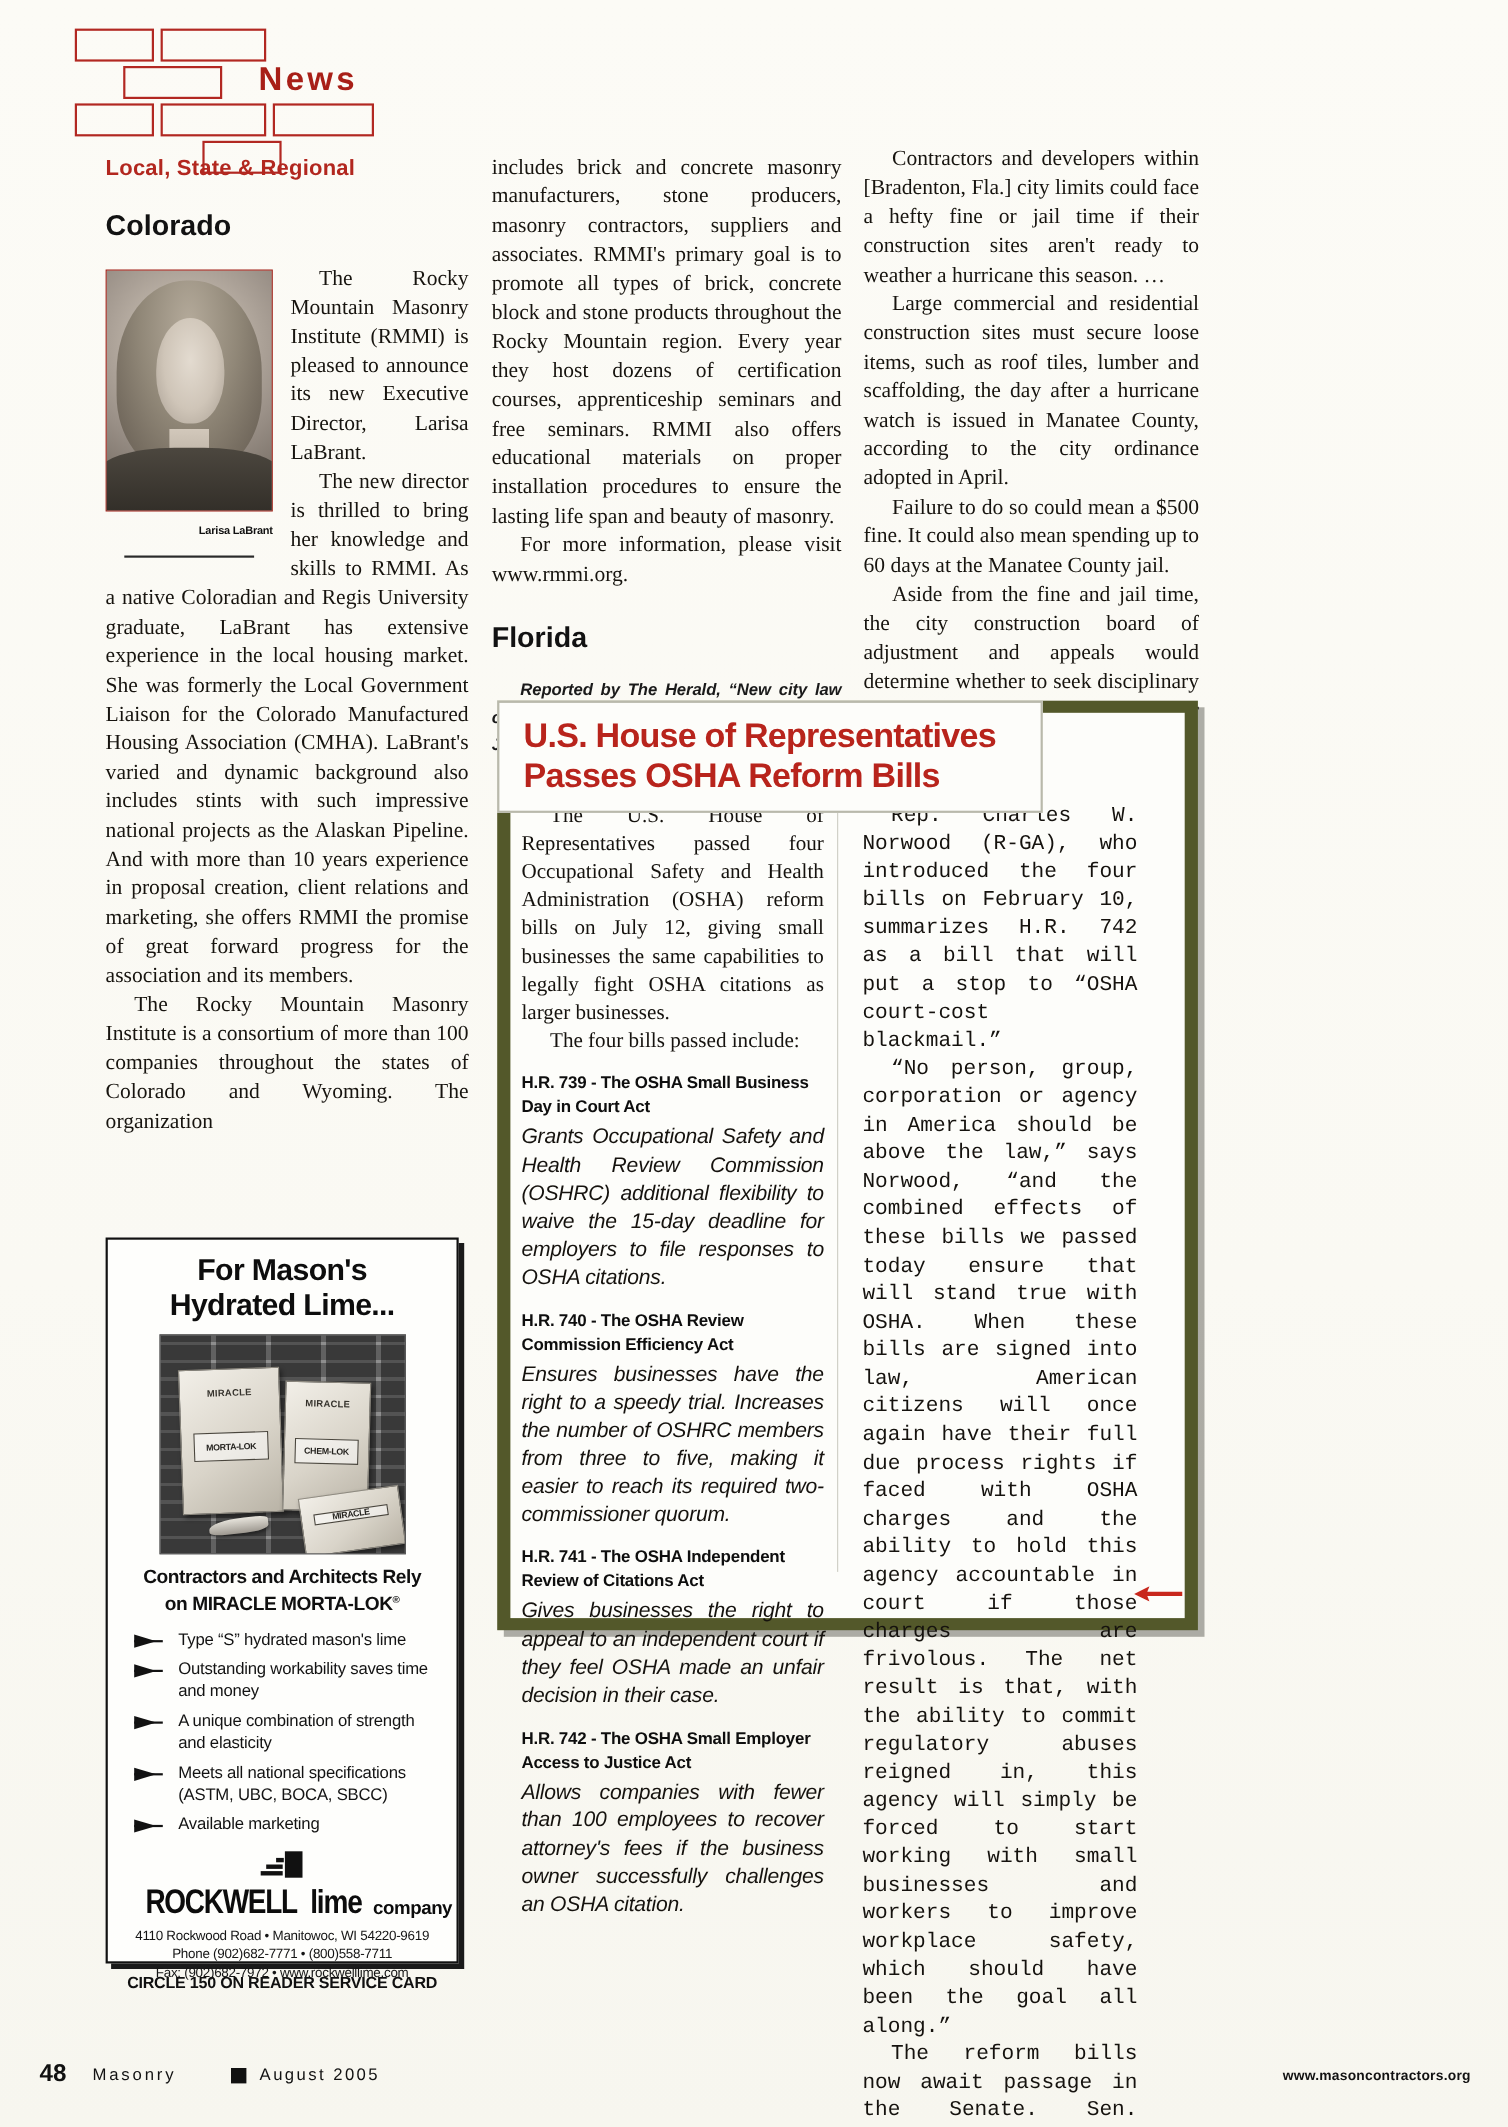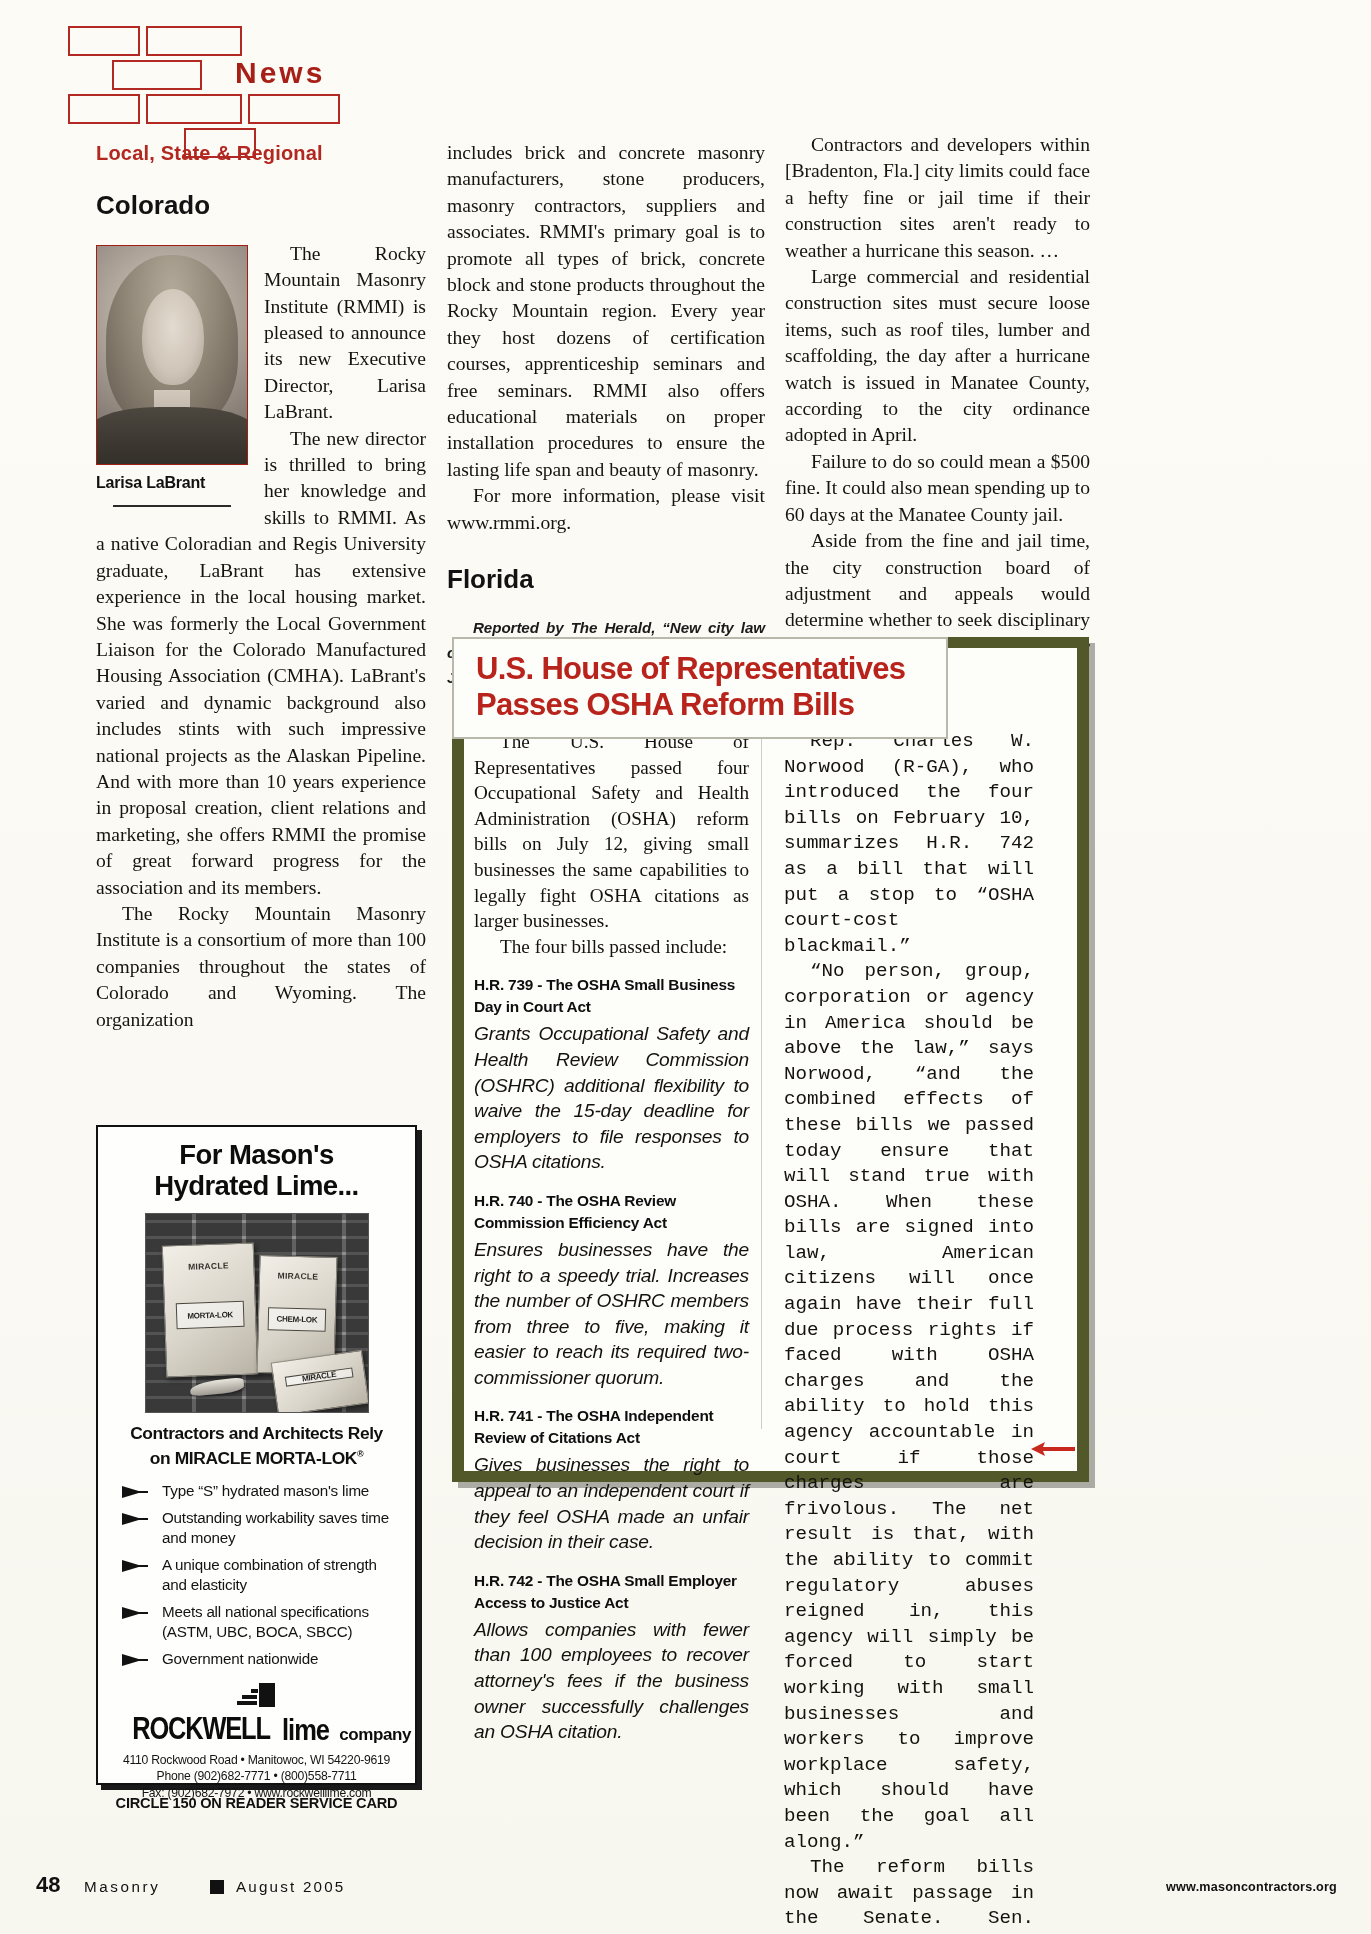--- a/index.html
+++ b/index.html
@@ -116,23 +116,23 @@
   }
   .portrait-neck {
     position: absolute;
     left: 38%; bottom: 18%;
     width: 24%; height: 16%;
     background: linear-gradient(180deg, #d2c8bb, #b7ada0);
   }
   .caption {
     font-family: "Liberation Sans", sans-serif;
     font-weight: bold;
-    font-size: 16px;
+    font-size: 10px;
     color: #111;
-    text-align: left;
+    text-align: right;
     margin-top: 5px;
     letter-spacing: -0.2px;
   }
   .caption-rule {
     width: 118px; height: 1.6px;
     background: #2a2a2a;
     margin: 9px auto 0 auto;
   }
 
   
@@ -508,21 +508,21 @@
     <div class="ad-sub">
       <span>Contractors and Architects Rely</span><br>
       <span>on MIRACLE MORTA-LOK</span><span class="reg">®</span>
     </div>
 
     <ul class="ad-list">
       <li><span class="tri"></span><span>Type “S” hydrated mason's lime</span></li>
       <li><span class="tri"></span><span>Outstanding workability saves time and money</span></li>
       <li><span class="tri"></span><span>A unique combination of strength and elasticity</span></li>
       <li><span class="tri"></span><span>Meets all national specifications (ASTM, UBC, BOCA, SBCC)</span></li>
-      <li><span class="tri"></span><span>Government nationwide</span></li>
+      <li><span class="tri"></span><span>Available marketing</span></li>
     </ul>
 
     <div class="ad-logo">
       <div class="logo-mark">
         <span style="left:22px; top:0;  width:16px; height:24px;"></span>
         <span style="left:14px; top:6px; width:7px;  height:4px;"></span>
         <span style="left:5px;  top:12px;width:15px; height:4px;"></span>
         <span style="left:0;    top:18px;width:20px; height:4px;"></span>
       </div>
       <div class="logo-row">

